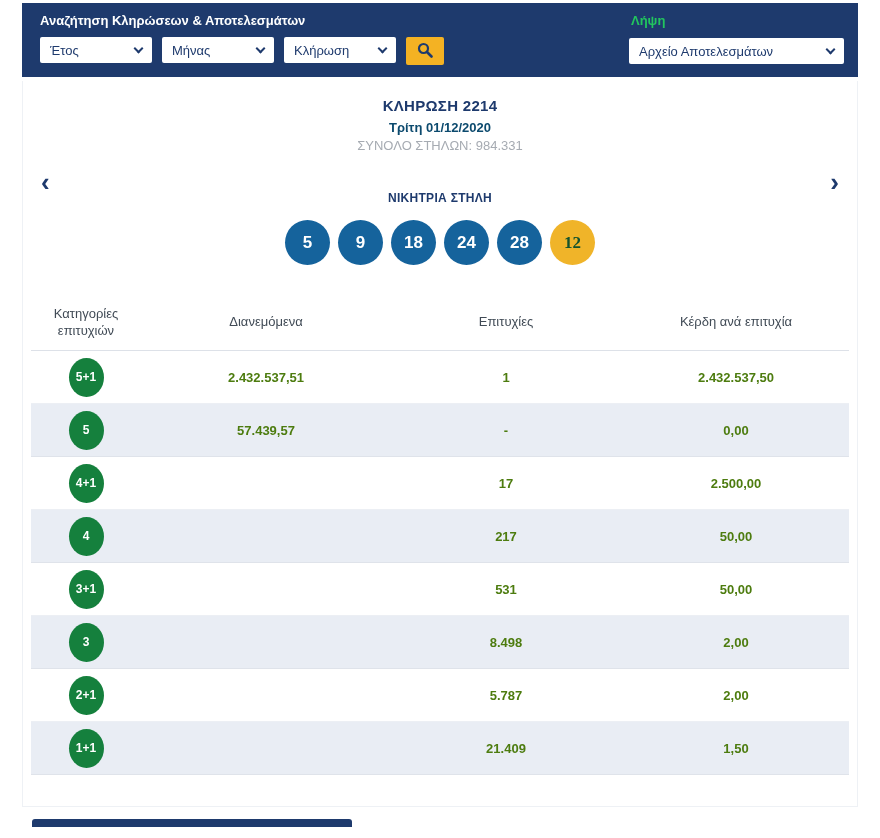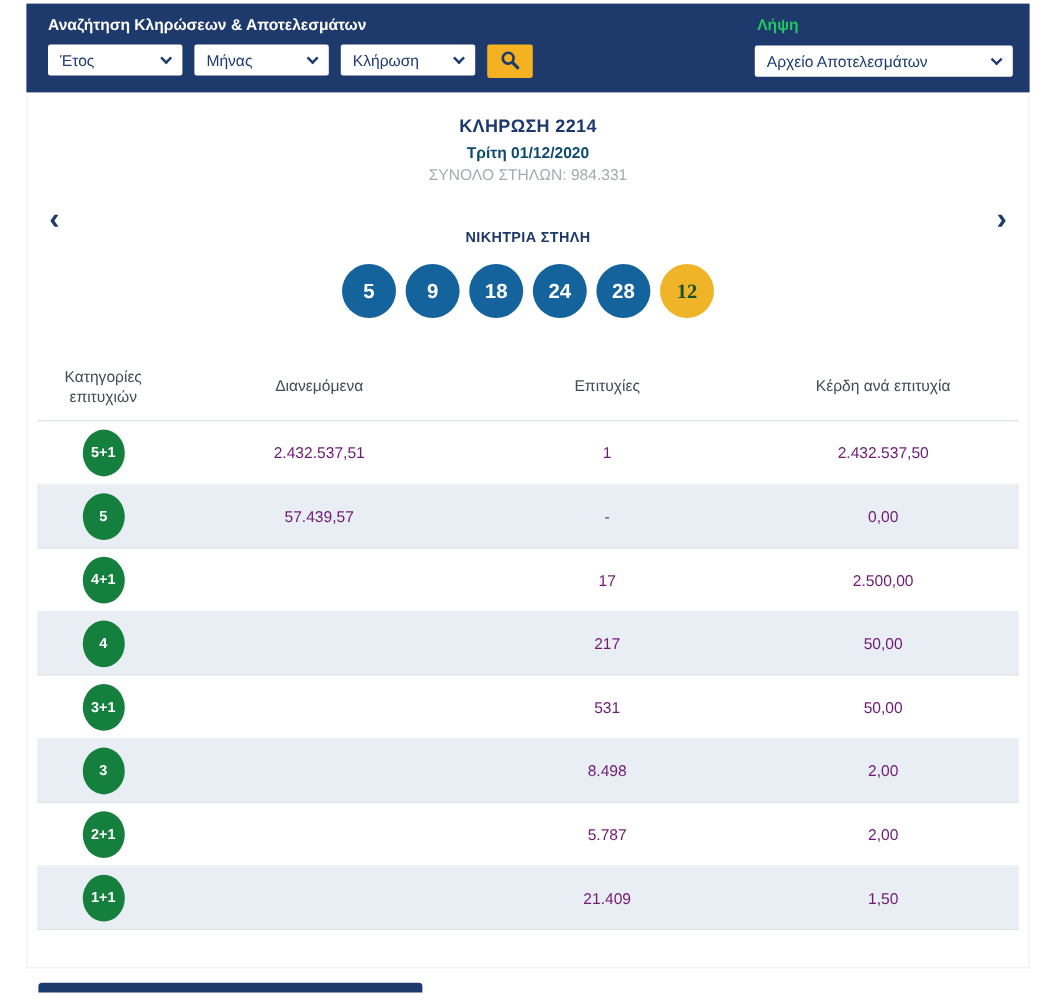--- a/index.html
+++ b/index.html
@@ -65,21 +65,21 @@
   .t-row {
     display: grid; grid-template-columns: 110px 250px 230px 230px;
     align-items: center; min-height: 53px;
   }
   .t-head { min-height: 56px; border-bottom: 1px solid #dde1e8; }
   .t-head .t-cell { font-size: 13px; color: #414b56; text-align: center; line-height: 1.25; }
   .t-head .t-cell.cat { max-width: 100px; margin: 0 auto; }
   .t-body .t-row { border-bottom: 1px solid #eceff4; }
   .t-body .t-row.alt { background: #e9edf4; border-bottom: 1px solid #dfe3ea; }
   .t-cell { text-align: center; }
-  .t-val { font-size: 13px; font-weight: 400; color: #701a75; }
+  .t-val { font-size: 13px; font-weight: 700; color: #4d7c0f; }
   .badge {
     display: inline-flex; align-items: center; justify-content: center;
     width: 35px; height: 39px; border-radius: 50%; background: #15803d;
     color: #fff; font-size: 12px; font-weight: 700;
   }
 
   
   .footer-bar {
     margin: 12px 0 0 32px; width: 320px; height: 8px;
     background: #1e3a6d; border-radius: 3px 3px 0 0;

